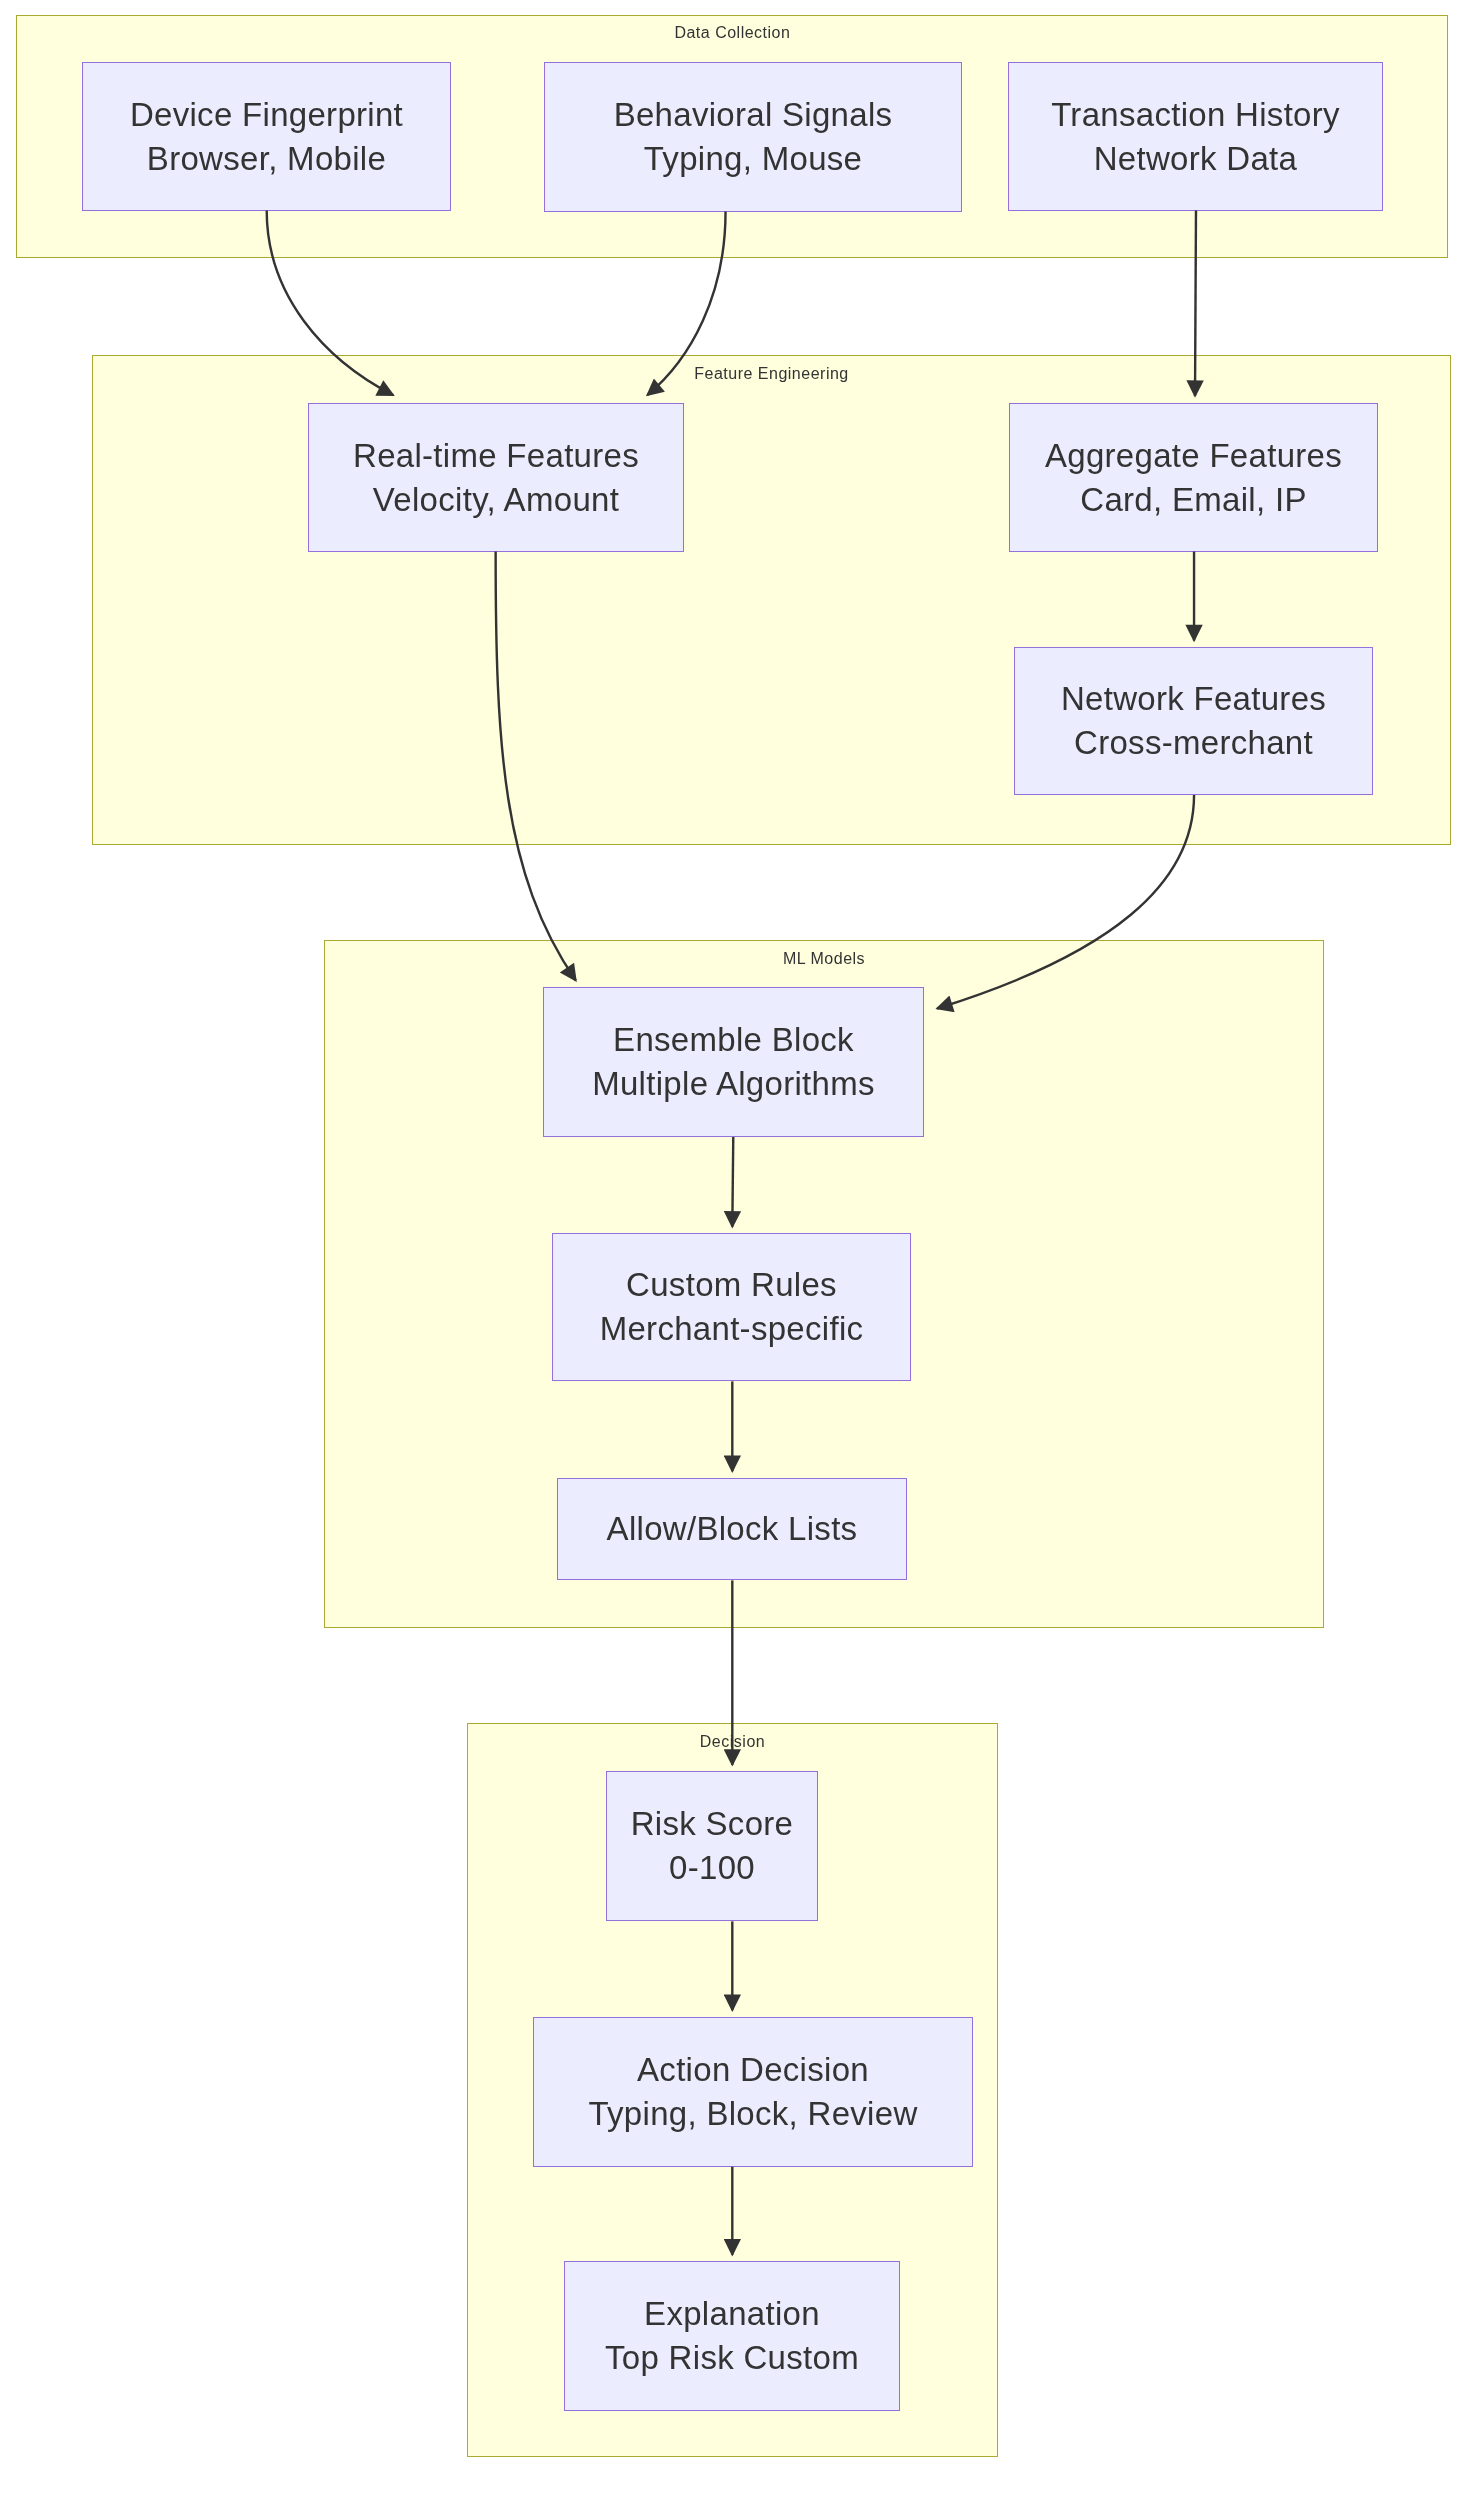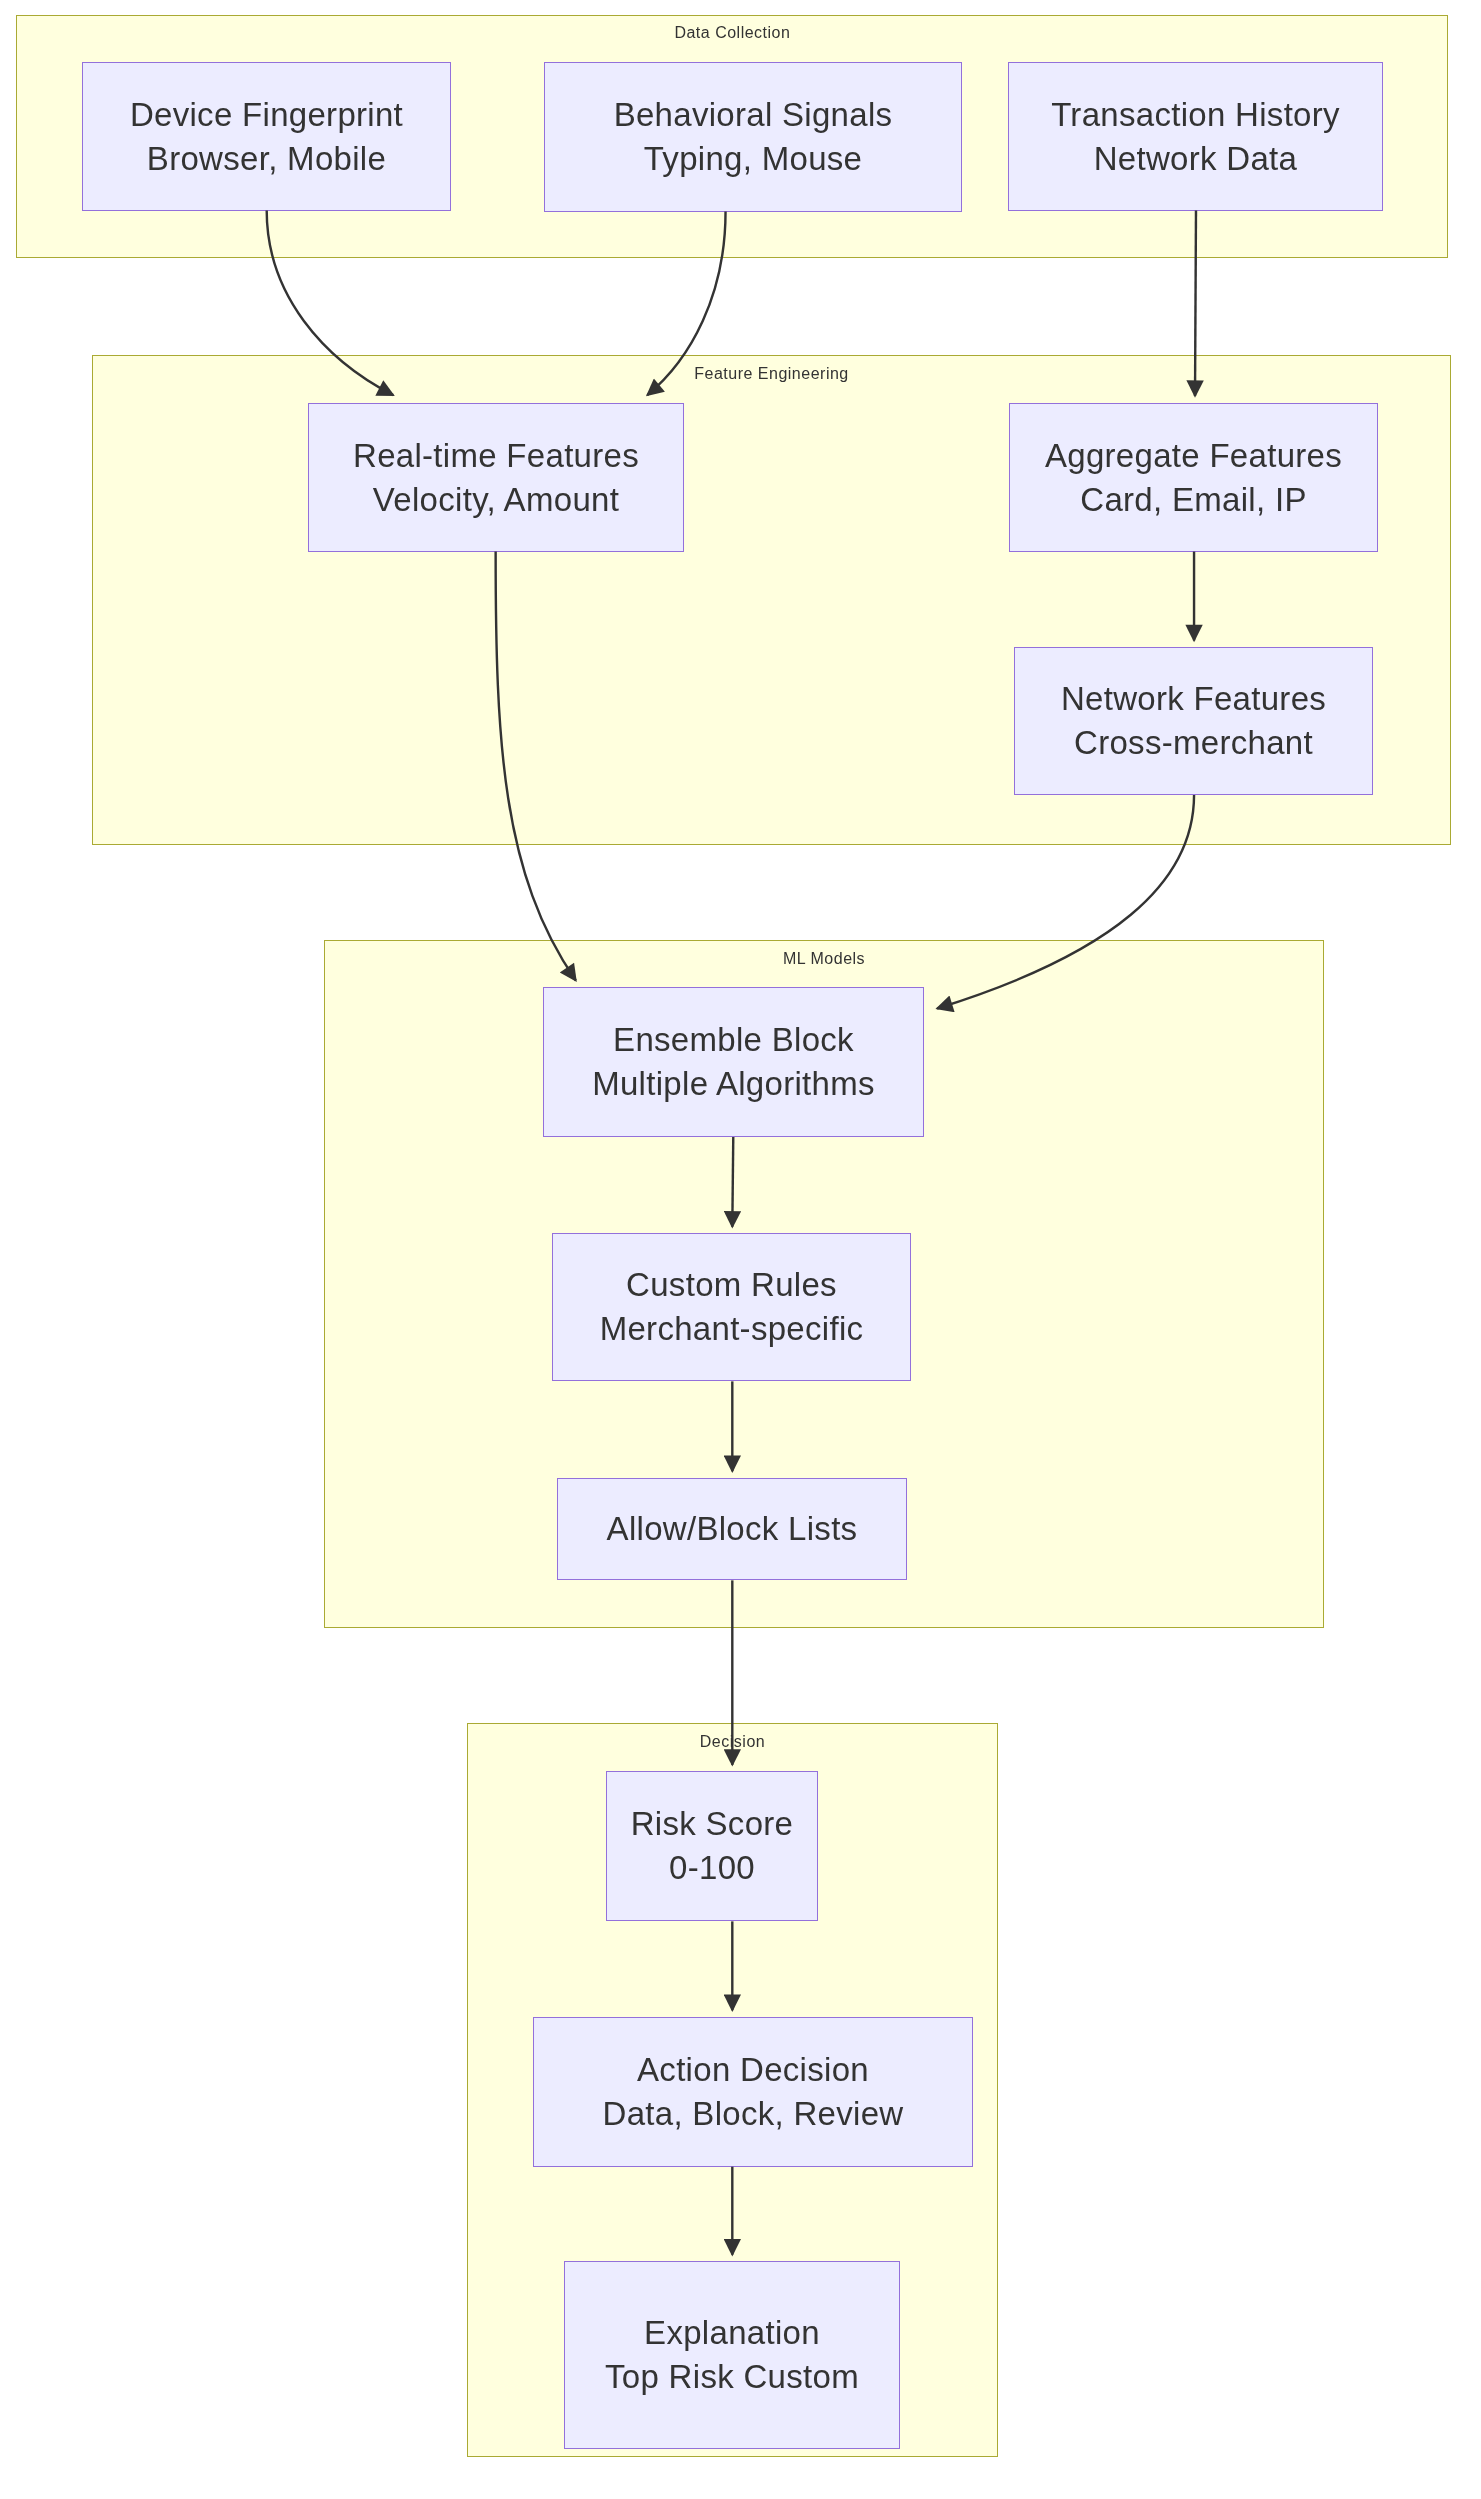--- a/index.html
+++ b/index.html
@@ -123,24 +123,24 @@
     <div class="nl">Allow/Block Lists</div>
   </div>
 
   <div class="node" style="left:606px;top:1771px;width:212px;height:150px">
     <div class="nl">Risk Score</div>
     <div class="nl">0-100</div>
   </div>
 
   <div class="node" style="left:533px;top:2017px;width:440px;height:150px">
     <div class="nl">Action Decision</div>
-    <div class="nl">Data, Block, Review</div>
+    <div class="nl">Typing, Block, Review</div>
   </div>
 
-  <div class="node" style="left:564px;top:2261px;width:336px;height:188px">
+  <div class="node" style="left:564px;top:2261px;width:336px;height:150px">
     <div class="nl">Explanation</div>
     <div class="nl">Top Risk Custom</div>
   </div>
 
   <svg id="edges" viewBox="0 0 1534 2588" xmlns="http://www.w3.org/2000/svg">
     <defs>
       <marker id="arrowhead" viewBox="0 0 10 10" refX="9" refY="5" markerUnits="userSpaceOnUse" markerWidth="22" markerHeight="18" orient="auto">
         <path d="M0,0 L10,5 L0,10 Z" fill="#333333"></path>
       </marker>
     </defs>

